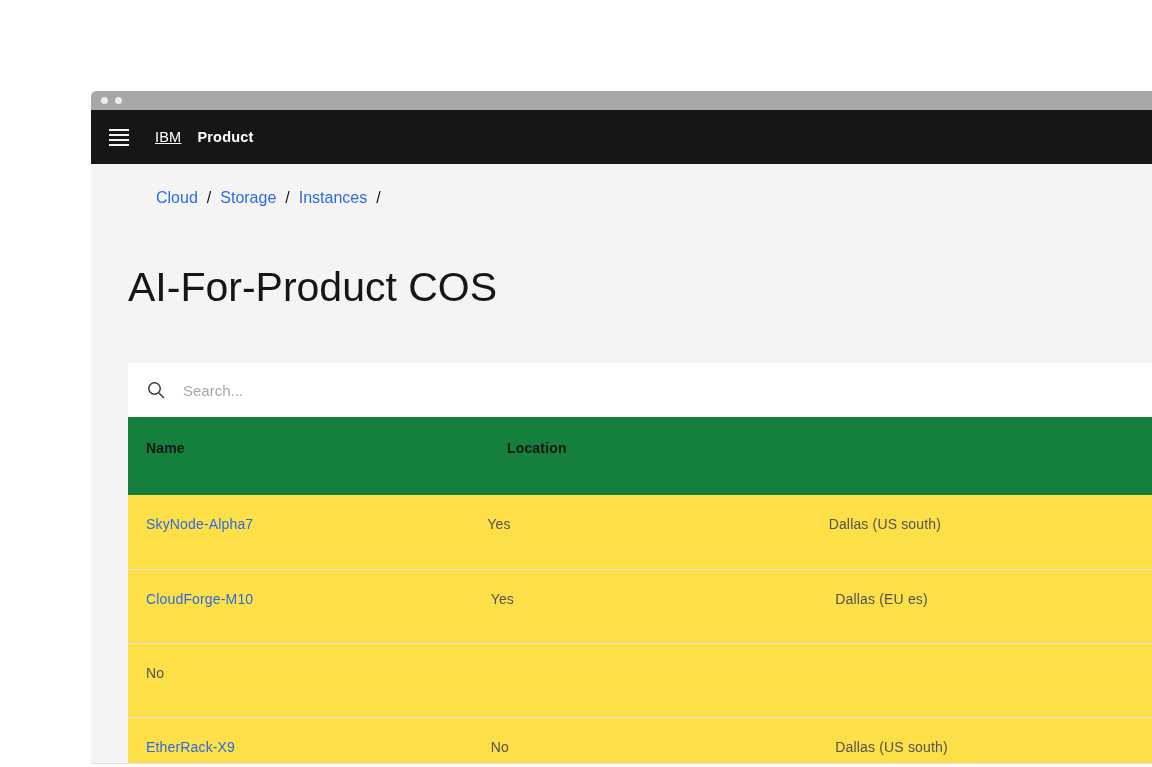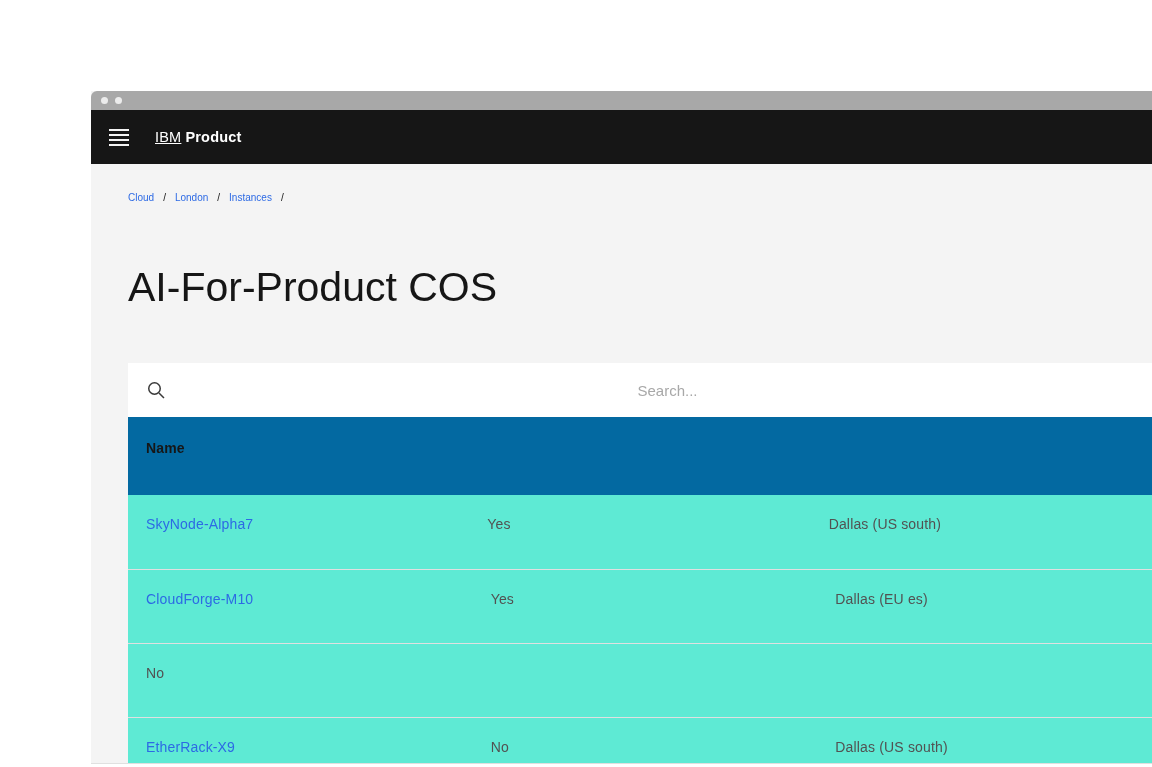--- a/index.html
+++ b/index.html
@@ -49,32 +49,33 @@
     background: transparent; border: none;
   }
   .menu-btn .bar { height: 2px; width: 20px; background: #f4f4f4; }
   .brand {
     margin-left: 26px;
     color: #ffffff;
     font-size: 14.5px;
     letter-spacing: 0.2px;
   }
   .brand .prefix { font-weight: 400; text-decoration: underline; }
-  .brand .name { font-weight: 700; margin-left: 4px; }
+  .brand .name { font-weight: 700; margin-left: 16px; }
   
   .app-body {
     background: #f4f4f4;
     height: 600px;
     padding: 24px 0 0 37px;
   }
   .breadcrumb {
-    font-size: 10px;
+    font-size: 16px;
     line-height: 20px;
     display: flex;
     align-items: center;
+    margin-left: 28px;
   }
   .breadcrumb a {
     color: #2d6ae4;
     text-decoration: none;
     cursor: pointer;
   }
   .breadcrumb .sep {
     color: #161616;
     margin: 0 9px;
   }
@@ -98,42 +99,41 @@
   .search-icon { width: 20px; height: 20px; flex: 0 0 auto; }
   .search-input {
     border: none;
     outline: none;
     background: transparent;
     margin-left: 17px;
     font-size: 15px;
     font-family: "Liberation Sans", sans-serif;
     color: #b91c1c;
     flex: 1;
-    text-align: center;
   }
   .search-input::placeholder { color: #a8a8a8; }
   .thead {
     height: 78px;
-    background: #0369a1;
+    background: #15803d;
     display: flex;
     text-align: right;
   }
   .th {
     width: 361px;
     padding: 0 8px 16px 18px;
     display: flex;
     align-items: center;
     font-size: 14px;
     font-weight: 700;
     color: #161616;
     letter-spacing: 0.16px;
   }
   .tr {
     height: 74px;
-    background: #5eead4;
+    background: #fde047;
     display: flex;
   }
   .tr + .tr { border-top: 1px solid #e0e0e0; gap: 10px; }
   .td {
     width: 361px;
     padding: 0 8px 16px 18px;
     display: flex;
     align-items: center;
     font-size: 14px;
     color: #525252;
@@ -165,40 +165,41 @@
     <div class="brand">
       <span class="prefix">IBM</span><span class="name">Product</span>
     </div>
   </div>
 
   <div class="app-body">
 
     <nav class="breadcrumb">
       <a>Cloud</a>
       <span class="sep">/</span>
-      <a>London</a>
+      <a>Storage</a>
       <span class="sep">/</span>
       <a>Instances</a>
       <span class="sep">/</span>
     </nav>
 
     <h1 class="page-title">AI-For-Product COS</h1>
 
     <div class="table-wrap">
 
       <div class="search-row">
         <svg class="search-icon" viewBox="0 0 20 20" fill="none" stroke="#393939" stroke-width="1.5">
           <circle cx="8.5" cy="8.5" r="5.75"></circle>
           <line x1="13" y1="13" x2="18" y2="18"></line>
         </svg>
         <input class="search-input" type="text" placeholder="Search..." style="">
       </div>
 
       <div class="thead">
         <div class="th">Name</div>
+        <div class="th">Location</div>
       </div>
 
       <div class="tr">
         <div class="td">
             <a>SkyNode-Alpha7</a>
           </div>
         <div class="td">Yes</div>
         <div class="td">Dallas (US south)</div>
       </div>
 

